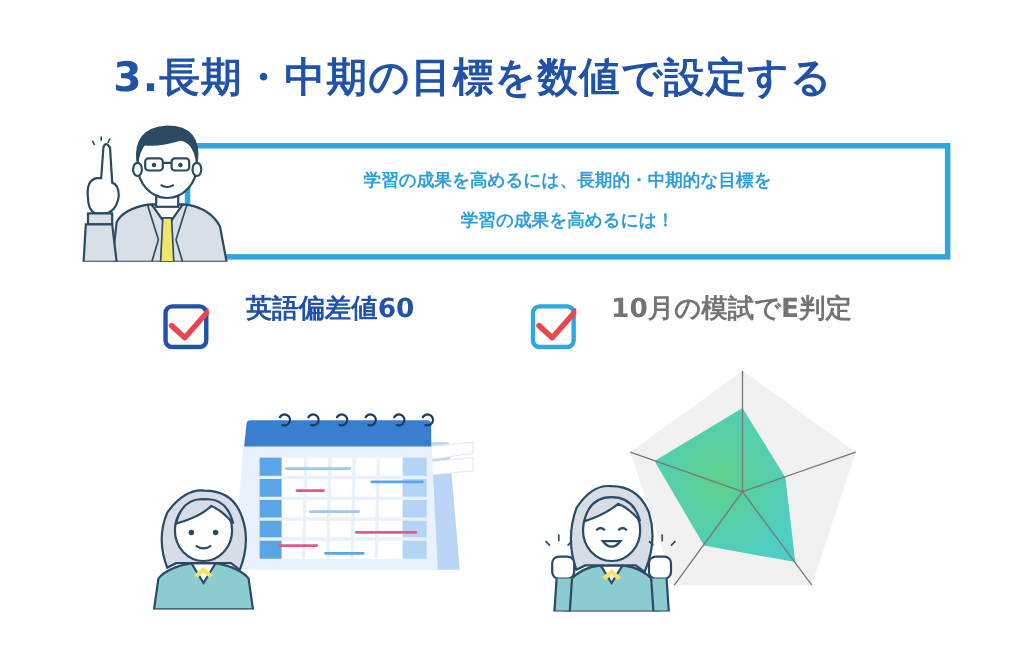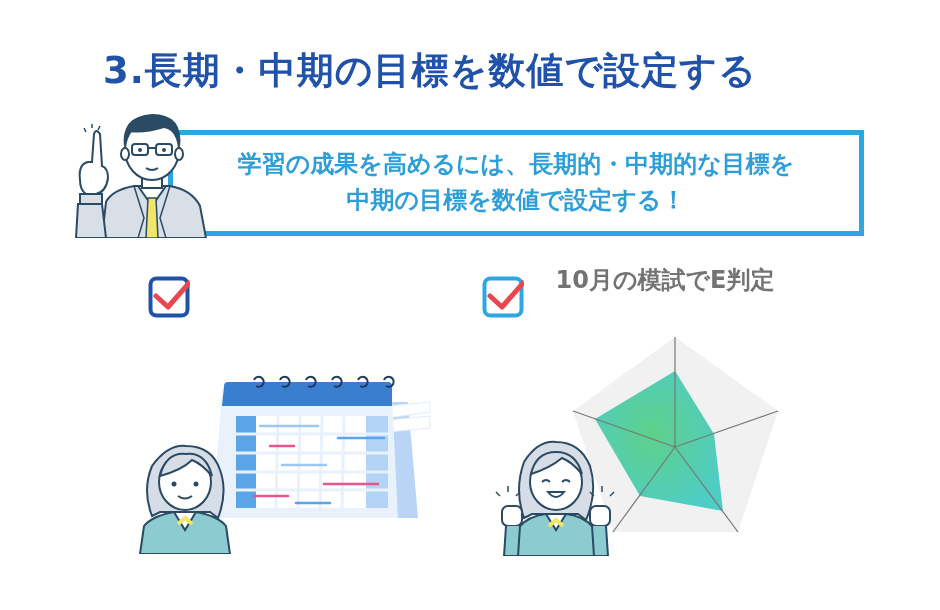--- a/index.html
+++ b/index.html
@@ -11,41 +11,41 @@
     position: absolute; left: 0; top: 46px; width: 860px; text-align: center;
     font-size: 37px; font-weight: bold; color: #1f52a8; letter-spacing: 1px;
   }
 
   .callout-box {
     position: absolute; left: 168px; top: 130px; width: 696px; height: 106px;
     border: 5px solid #2ea6e0; background: #fff;
   }
   .callout-text {
     position: absolute; left: 168px; top: 146px; width: 696px; text-align: center;
-    font-size: 24px; font-weight: bold; color: #2e9ed8; line-height: 36px;
+    font-size: 16px; font-weight: bold; color: #2e9ed8; line-height: 36px;
   }
 
   .check {
     position: absolute; width: 42px; height: 42px; border-radius: 7px; background: #fff;
   }
   .goal-text {
     position: absolute; text-align: center; font-weight: bold; font-size: 24px; line-height: 36px;
   }
   .goal1 { color: #1f52a8; }
   .goal2 { color: #737373; }
 </style>
 </head>
 <body>
 
 <div class="title">3.長期・中期の目標を数値で設定する</div>
 
 <div class="callout-box"></div>
 <div class="callout-text">
   <div>学習の成果を高めるには、長期的・中期的な目標を</div>
-  <div>中期の目標を数値で設定する！</div>
+  <div>学習の成果を高めるには！</div>
 </div>
 
 <svg class="abs" style="left:72px;top:106px;" width="140" height="132" viewBox="0 0 140 132">
 
   <path d="M30 132 L34 96 Q40 84 62 80 L98 80 Q120 84 128 100 L134 132 Z" fill="#d9dfe6" stroke="#2b4a63" stroke-width="2"></path>
 
   <path d="M66 80 L80 100 L94 80 Z" fill="#fff" stroke="#2b4a63" stroke-width="2"></path>
   <path d="M76 92 L84 92 L86 132 L74 132 Z" fill="#f2e66a" stroke="#2b4a63" stroke-width="1.5"></path>
 
   <path d="M62 80 L72 112 L66 132" fill="none" stroke="#2b4a63" stroke-width="1.5"></path>
@@ -74,20 +74,21 @@
   <line x1="14" y1="26" x2="12" y2="22" stroke="#2b4a63" stroke-width="1.5"></line>
   <line x1="20" y1="22" x2="20" y2="18" stroke="#2b4a63" stroke-width="1.5"></line>
   <line x1="26" y1="24" x2="28" y2="20" stroke="#2b4a63" stroke-width="1.5"></line>
 </svg>
 
 <svg class="check" style="left:148px;top:276px;" width="42" height="42" viewBox="0 0 42 42">
   <rect x="2.5" y="2.5" width="37" height="37" rx="6" fill="#fff" stroke="#1f52a8" stroke-width="4"></rect>
   <path d="M8 20 L20 31 L42 6" fill="none" stroke="#e8474f" stroke-width="5" stroke-linecap="round" stroke-linejoin="round"></path>
 </svg>
 <div class="goal-text goal1" style="left:205px;top:262px;width:190px;">
+  <div>英語偏差値60</div>
 </div>
 
 <svg class="check" style="left:482px;top:276px;" width="42" height="42" viewBox="0 0 42 42">
   <rect x="2.5" y="2.5" width="37" height="37" rx="6" fill="#fff" stroke="#2ea6e0" stroke-width="4"></rect>
   <path d="M8 20 L20 31 L42 6" fill="none" stroke="#e8474f" stroke-width="5" stroke-linecap="round" stroke-linejoin="round"></path>
 </svg>
 <div class="goal-text goal2" style="left:535px;top:262px;width:260px;">
   <div>10月の模試でE判定</div>
 </div>
 

